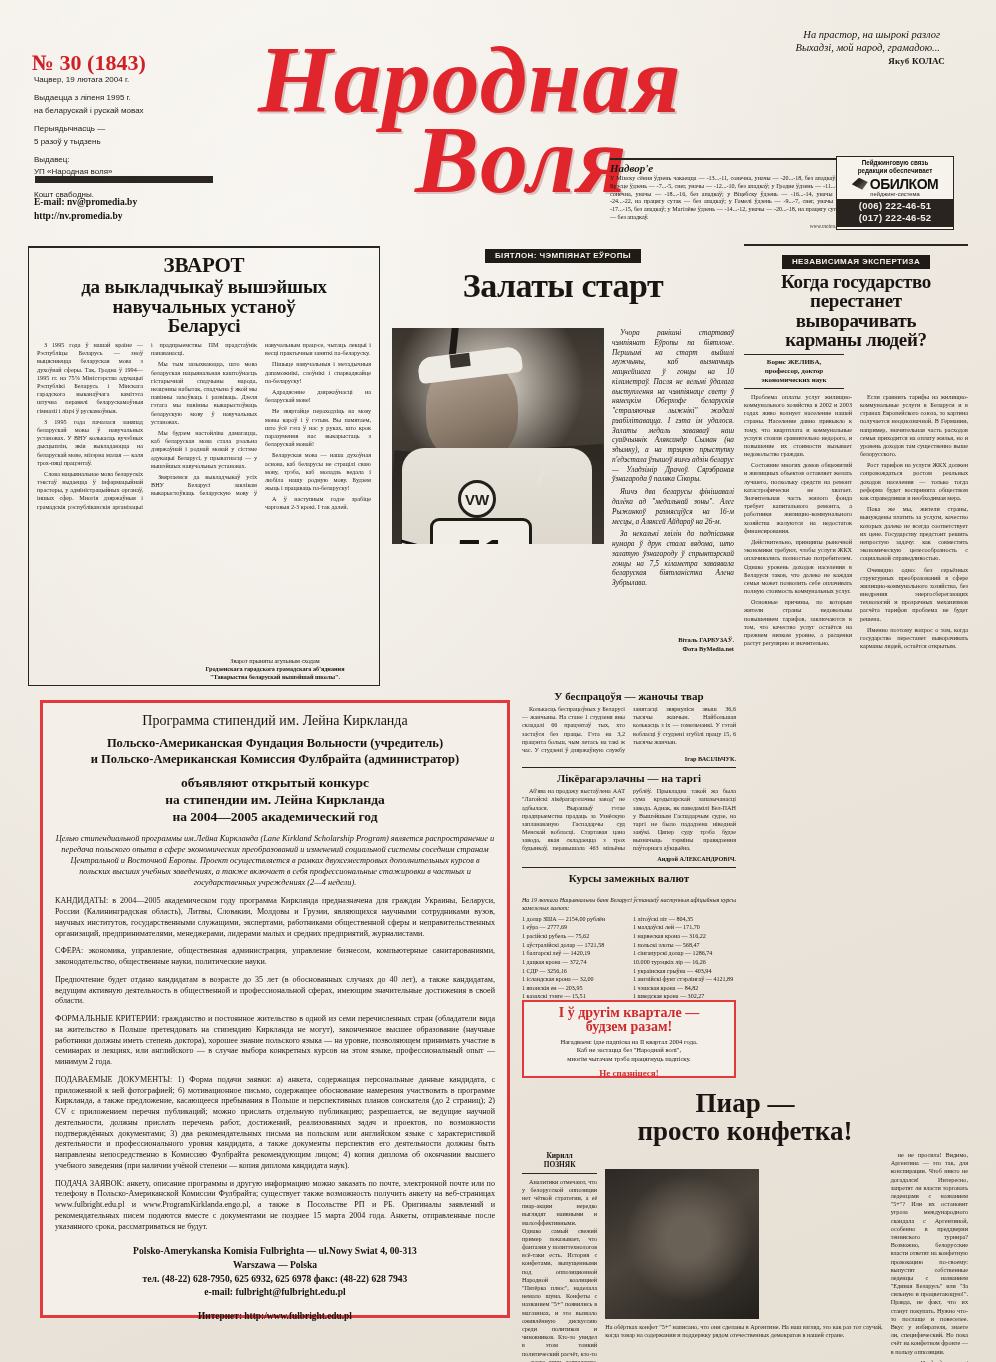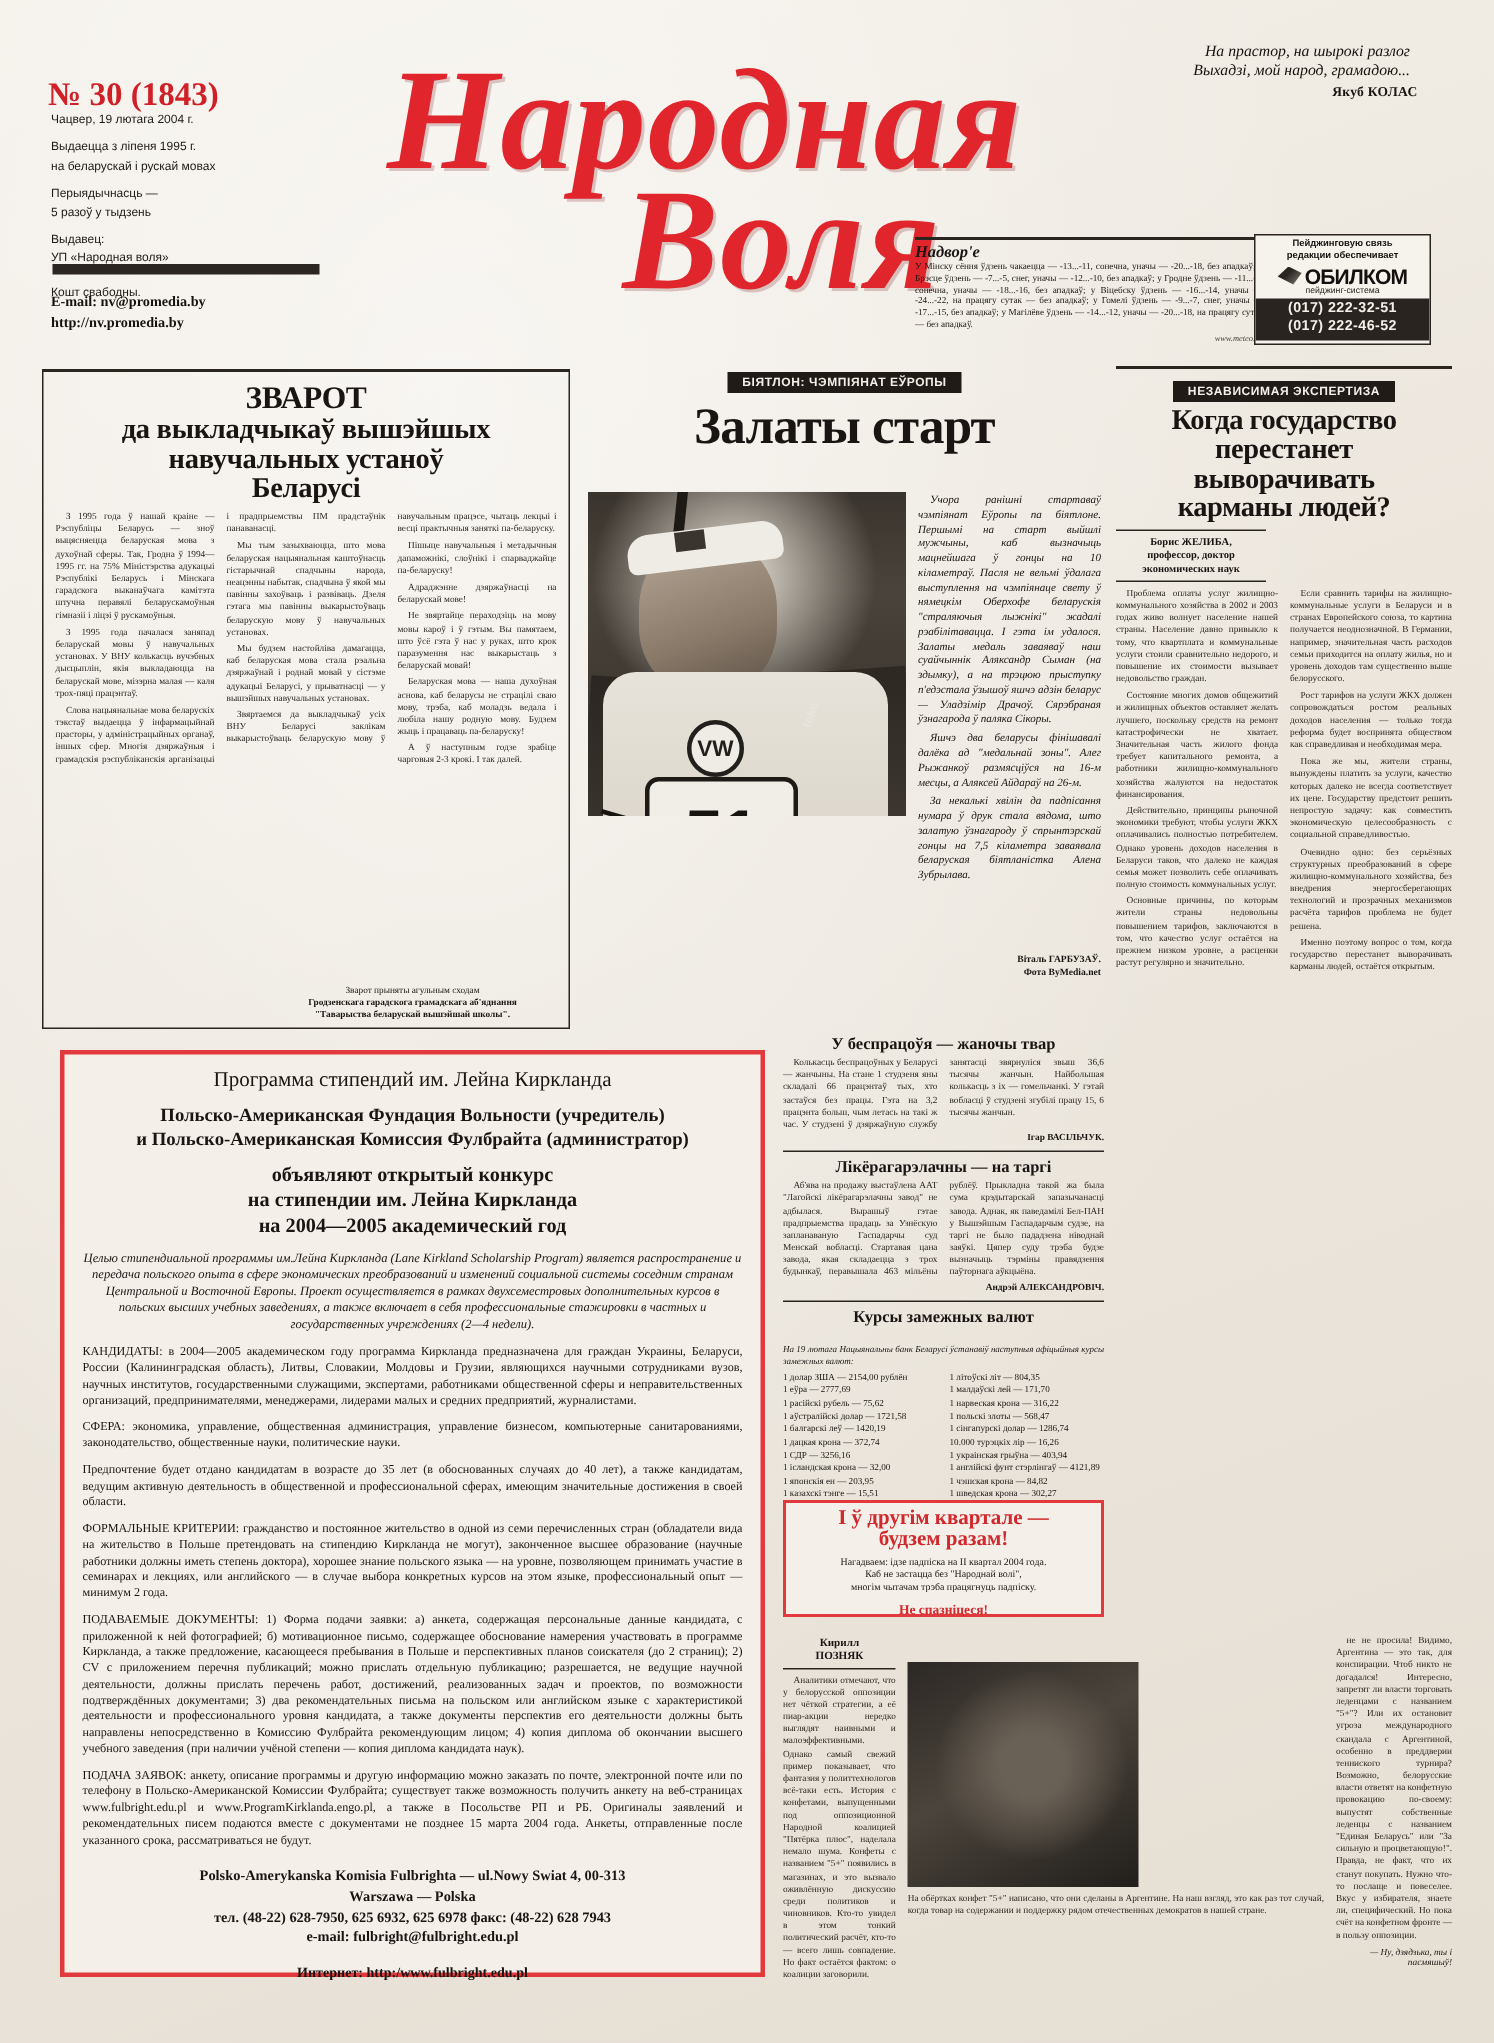--- a/index.html
+++ b/index.html
@@ -464,21 +464,21 @@
           <div class="pg-top">
             <span>Пейджинговую связь</span><br>
             <span>редакции обеспечивает</span>
           </div>
           <div class="pg-brand">
             <span class="pg-mark"></span>
             <span>ОБИЛКОМ</span>
           </div>
           <div class="pg-sub">пейджинг-система</div>
           <div class="pg-phone">
-            <div>(017) 222-32-51</div>
+            <div>(006) 222-46-51</div>
             <div>(017) 222-46-52</div>
           </div>
         </div>
       </div>
     </div>
 
     <div class="zvarot">
       <h1>
         <span class="big">ЗВАРОТ</span>
         <span>да выкладчыкаў вышэйшых</span><br>
@@ -654,20 +654,24 @@
         <span>І ў другім квартале —</span><br>
         <span>будзем разам!</span>
       </h3>
       <p>Нагадваем: ідзе падпіска на ІІ квартал 2004 года.</p>
       <p>Каб не застацца без "Народнай волі",</p>
       <p>многім чытачам трэба працягнуць падпіску.</p>
       <p class="last">Не спазніцеся!</p>
     </div>
 
     <div class="piar">
+      <h1>
+        <span>Пиар —</span><br>
+        <span>просто конфетка!</span>
+      </h1>
       <div class="piar-grid">
         <div class="piar-l">
           <div class="piar-author">
             <div>Кирилл</div>
             <div>ПОЗНЯК</div>
           </div>
           <div class="body-col">
             <p>Аналитики отмечают, что у белорусской оппозиции нет чёткой стратегии, а её пиар-акции нередко выглядят наивными и малоэффективными. Однако самый свежий пример показывает, что фантазия у политтехнологов всё-таки есть. История с конфетами, выпущенными под оппозиционной Народной коалицией "Пятёрка плюс", наделала немало шума. Конфеты с названием "5+" появились в магазинах, и это вызвало оживлённую дискуссию среди политиков и чиновников. Кто-то увидел в этом тонкий политический расчёт, кто-то — всего лишь совпадение. Но факт остаётся фактом: о коалиции заговорили.</p>
           </div>
         </div>

